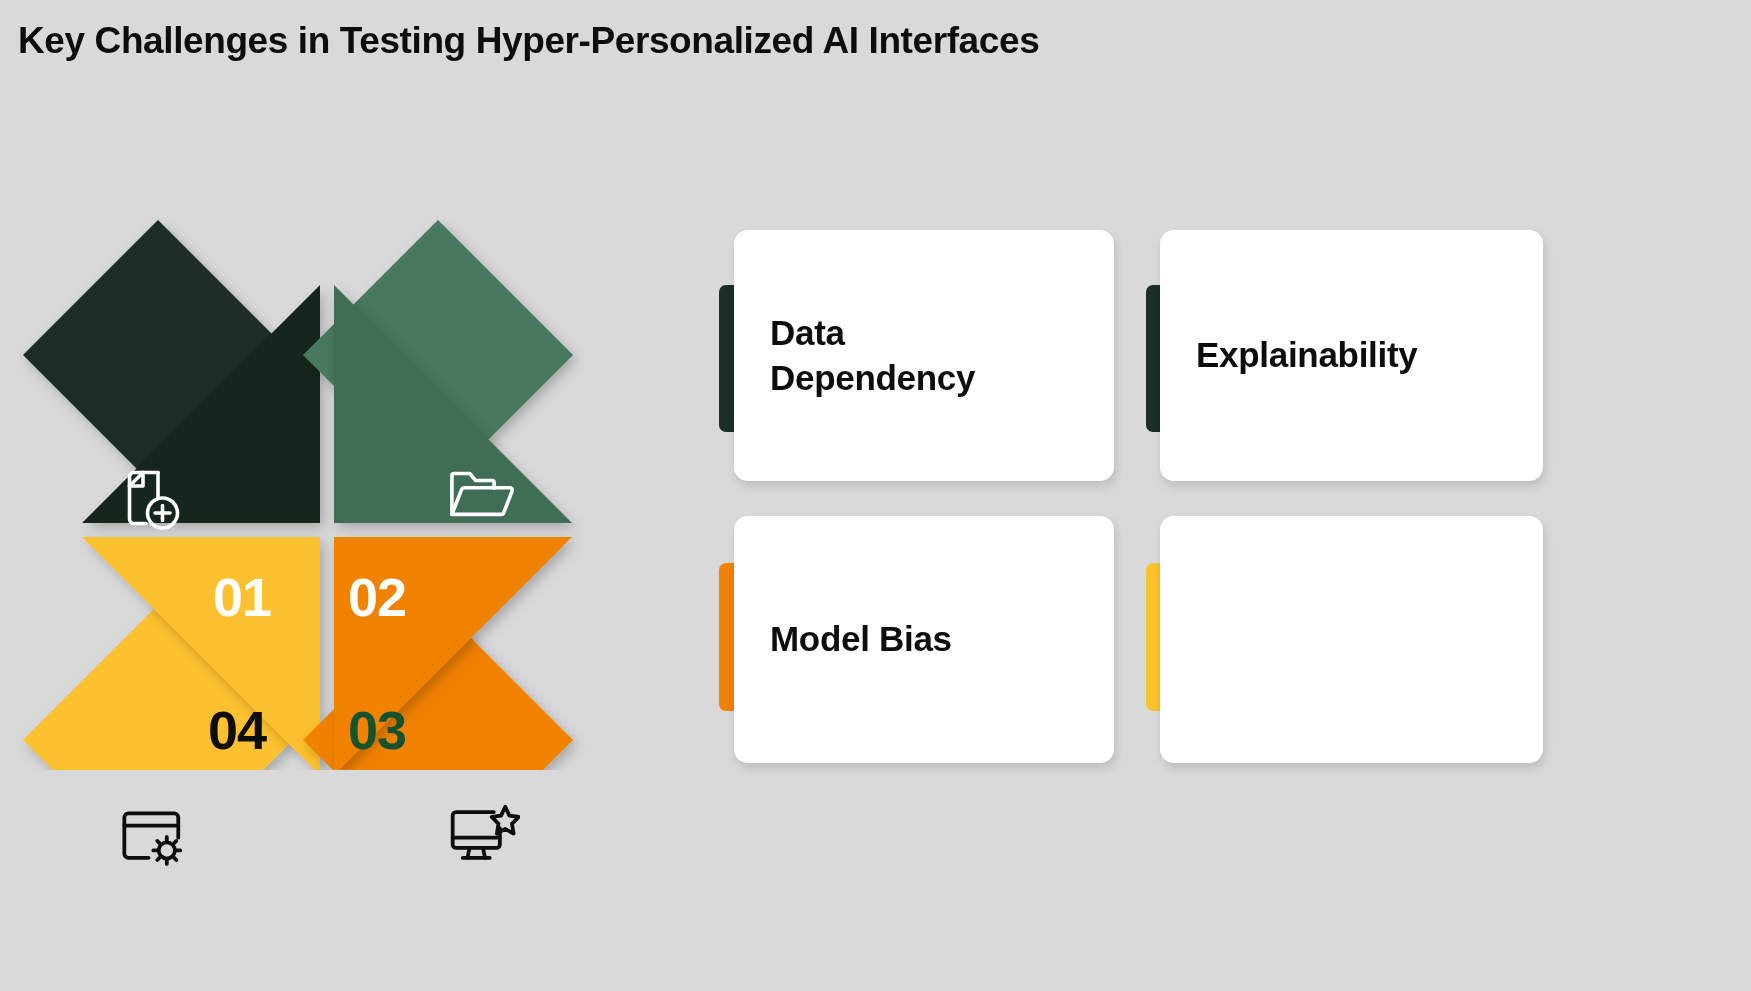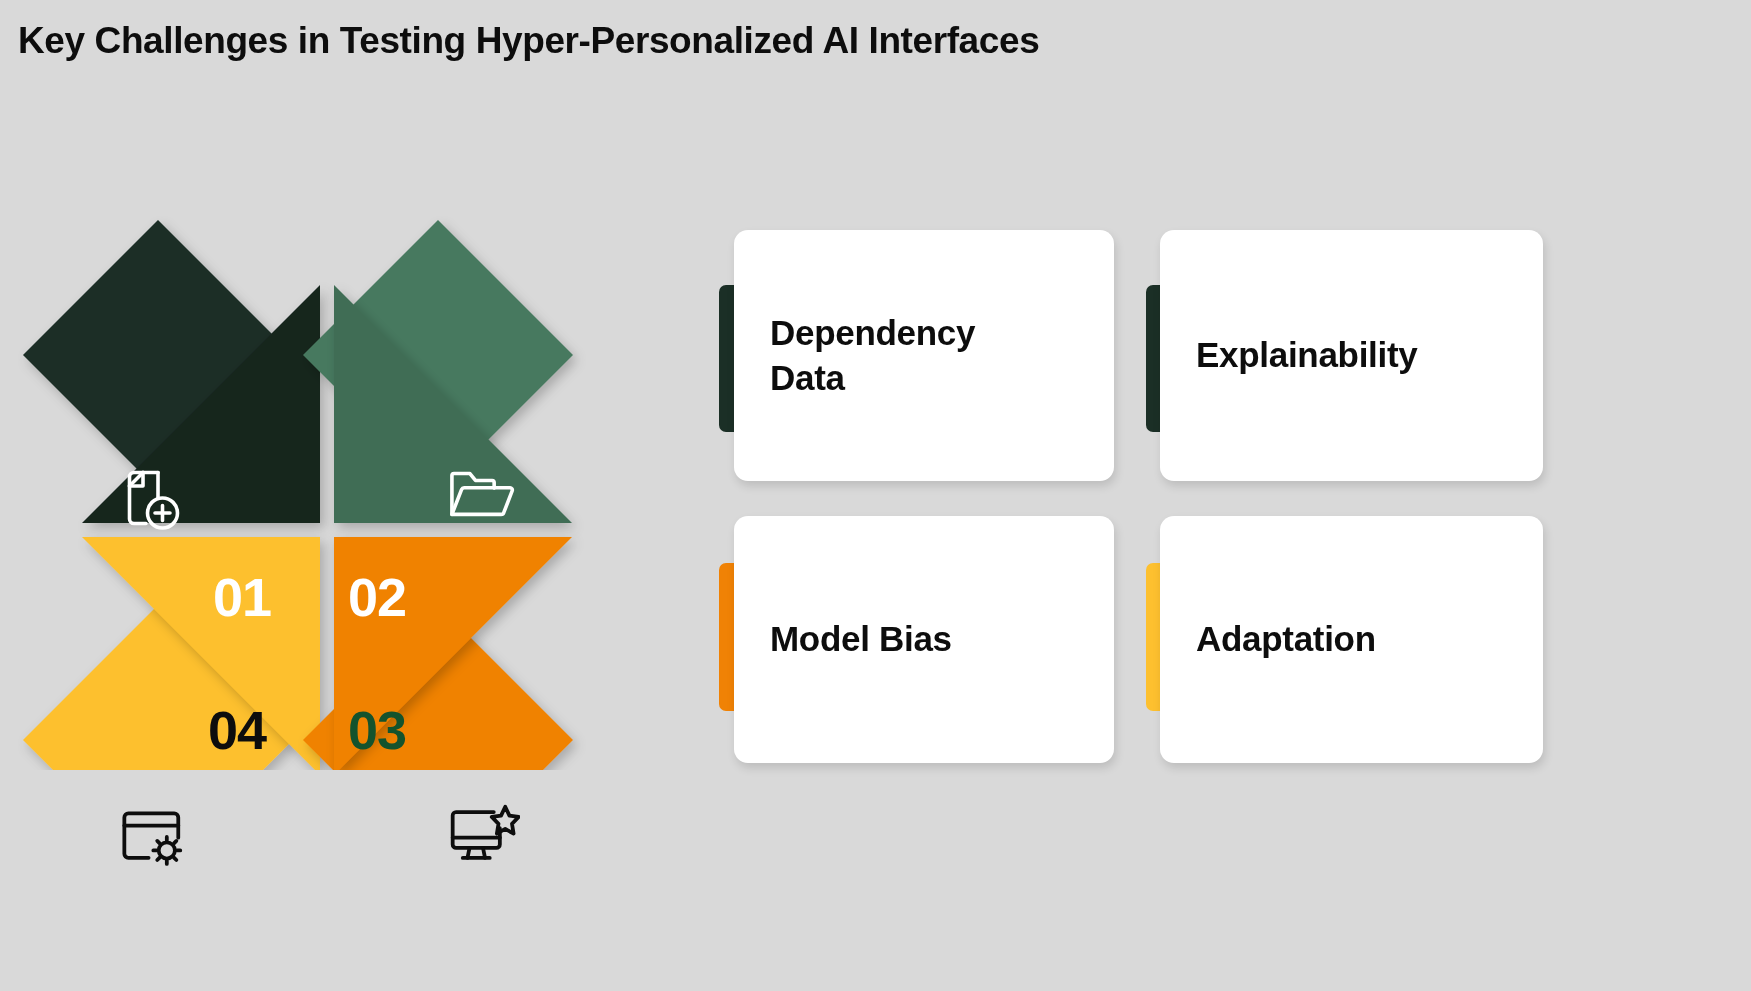--- a/index.html
+++ b/index.html
@@ -165,37 +165,36 @@
       <path d="M35.5 21.5 V24 M35.5 39 V41.5 M25.5 31.5 H28 M43 31.5 H45.5
                M28.4 24.4 L30.2 26.2 M40.8 36.8 L42.6 38.6
                M42.6 24.4 L40.8 26.2 M30.2 36.8 L28.4 38.6"></path>
     </svg>
   </div>
 </div>
 
 <div class="card-accent acc-a"></div>
 <div class="card card-a">
   <div class="card-title">
+    <div>Data</div>
     <div>Dependency</div>
-    <div>Data</div>
   </div>
 </div>
 
 <div class="card-accent acc-b"></div>
 <div class="card card-b">
   <div class="card-title">
     <div>Explainability</div>
   </div>
 </div>
 
 <div class="card-accent acc-c"></div>
 <div class="card card-c">
   <div class="card-title">
     <div>Model Bias</div>
   </div>
 </div>
 
 <div class="card-accent acc-d"></div>
 <div class="card card-d">
   <div class="card-title">
-    <div>Adaptation</div>
   </div>
 </div>
 
 </body></html>

